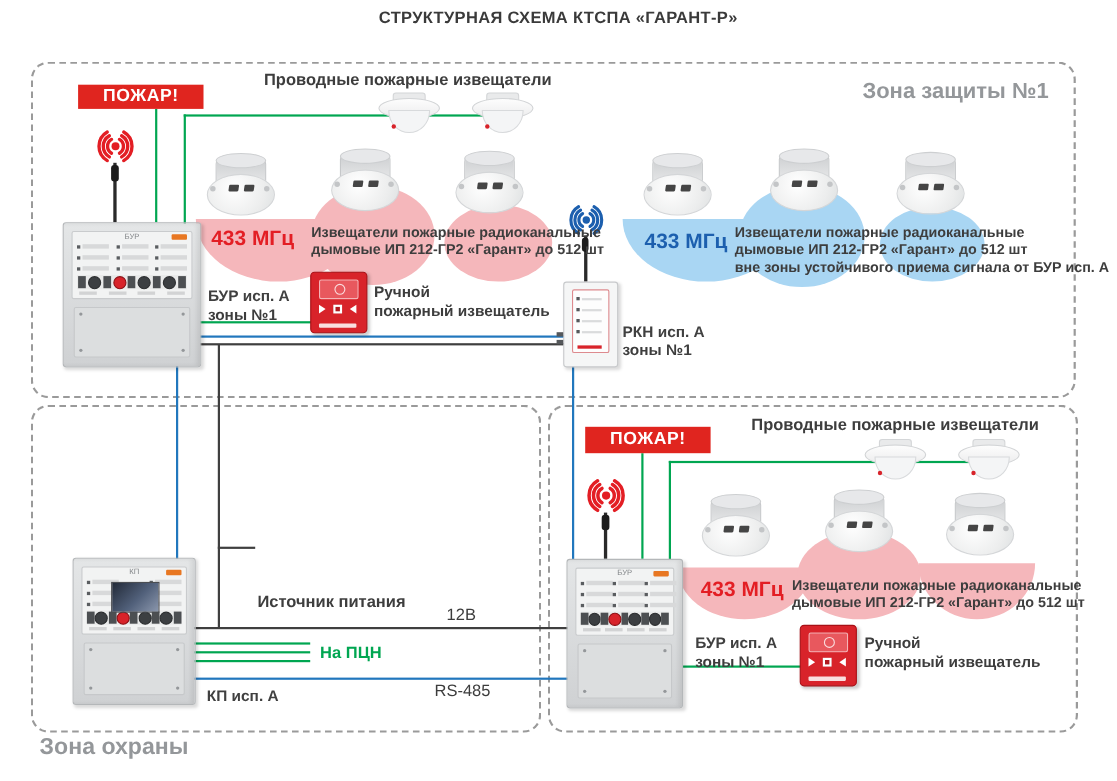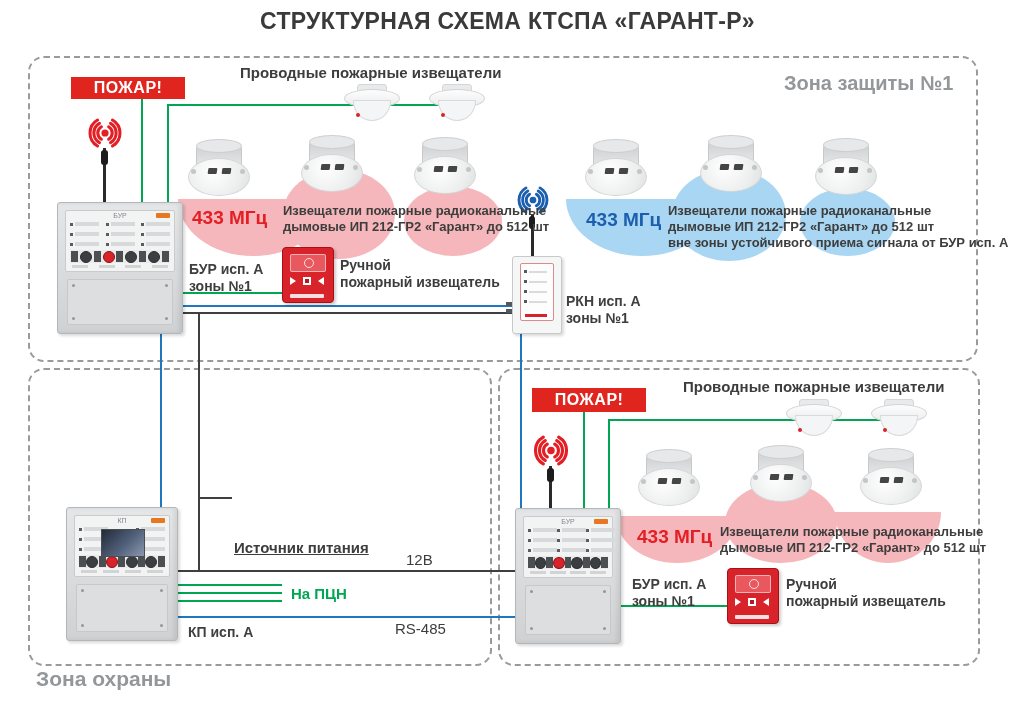--- a/index.html
+++ b/index.html
@@ -10,21 +10,21 @@
   .zone-box{position:absolute;border:2px dashed #9a9a9a;border-radius:16px;background:transparent;}
   
   .wire{position:absolute;z-index:1;}
   .wg{background:#00a651;} .wb{background:#2177bd;} .wk{background:#3f3f3f;}
   
   .dome{position:absolute;z-index:0;}
   .pink{background:#f5b7bb;} .lblue{background:#a9d6f3;}
   .halfdisc{border-radius:0 0 50% 50%/0 0 100% 100%;}
   .ellip{border-radius:50%;}
   
-  .title{position:absolute;left:0;right:0;top:8px;text-align:center;font-size:23px;font-weight:bold;
+  .title{position:absolute;left:0;right:0;top:8px;text-align:center;font-size:15px;font-weight:bold;
          color:#3a3a3a;letter-spacing:.3px;z-index:3;}
   .zone-label{position:absolute;font-size:20px;font-weight:bold;color:#94979a;z-index:3;}
   .sec-label{position:absolute;font-size:15px;font-weight:bold;color:#3d3d3d;z-index:3;}
   .info{position:absolute;font-size:13px;font-weight:bold;line-height:16px;color:#3d3d3d;z-index:3;}
   .red{color:#404040;}
   .freq{position:absolute;font-size:19px;font-weight:bold;z-index:3;}
   .freq.red{color:#e31e24;} .freq.blue{color:#1c5fae;}
   .devlabel{position:absolute;font-size:14px;font-weight:bold;line-height:17px;z-index:3;}
   .line-tag{position:absolute;font-size:15px;color:#3d3d3d;z-index:3;}
   .green-tag{position:absolute;font-size:15px;font-weight:bold;color:#00a651;z-index:3;}
@@ -449,21 +449,21 @@
         </div>
     </div>
     <div class="pdev-door">
         <i class="scr tl"></i>
         <i class="scr tr"></i>
         <i class="scr bl"></i>
         <i class="scr br"></i>
       </div>
   </div>
 
-  <div class="sec-label nowrap" style="left:234px;top:539px;text-decoration:underline;">Источник питания</div>
+  <div class="sec-label nowrap" style="left:234px;top:539px;">Источник питания</div>
 
   <div class="line-tag nowrap" style="left:406px;top:551px;">12В</div>
   <div class="green-tag nowrap" style="left:291px;top:585px;">На ПЦН</div>
   <div class="line-tag nowrap" style="left:395px;top:620px;">RS-485</div>
   <div class="devlabel red nowrap" style="left:188px;top:624px;">КП исп. А</div>
   <div class="zone-label nowrap" style="left:36px;top:667px;font-size:21px;">Зона охраны</div>
 
   <div class="sec-label nowrap" style="left:683px;top:378px;">Проводные пожарные извещатели</div>
   <div class="alarm" style="left:532px;top:388px;width:114px;height:24px;line-height:24px;">ПОЖАР!</div>
 

